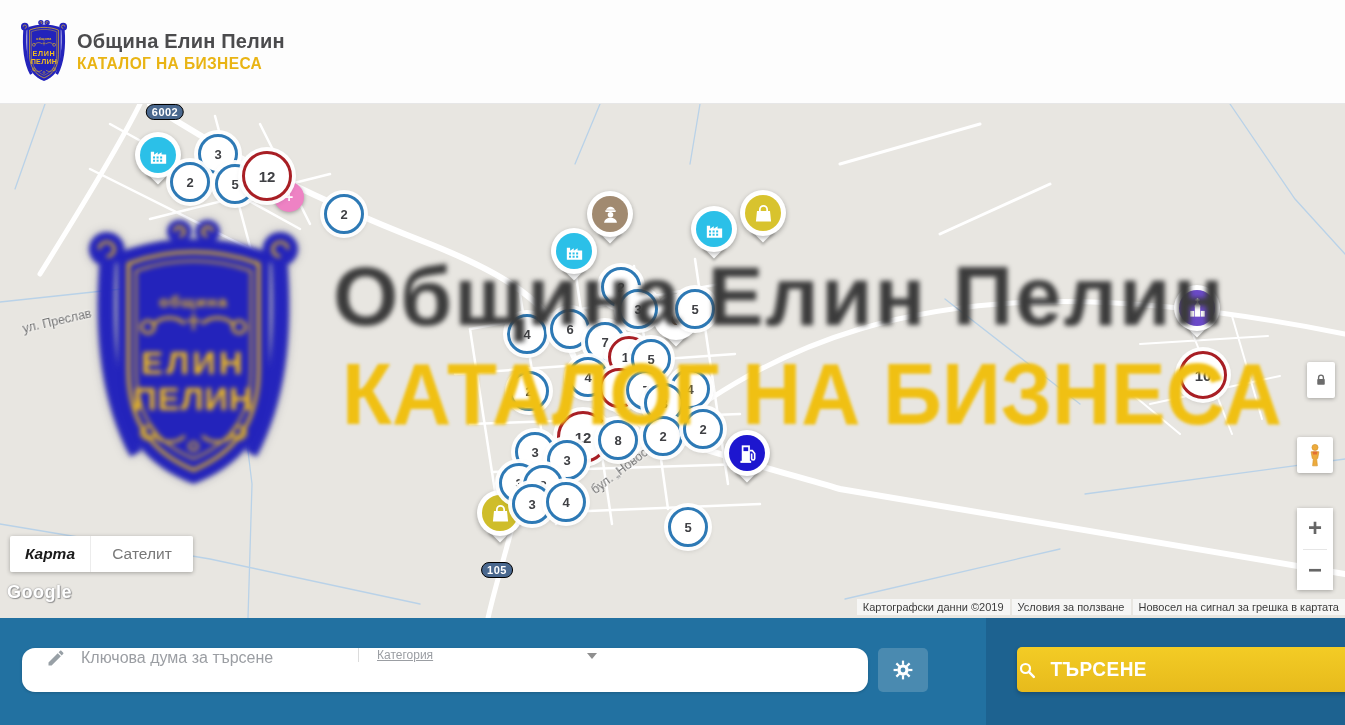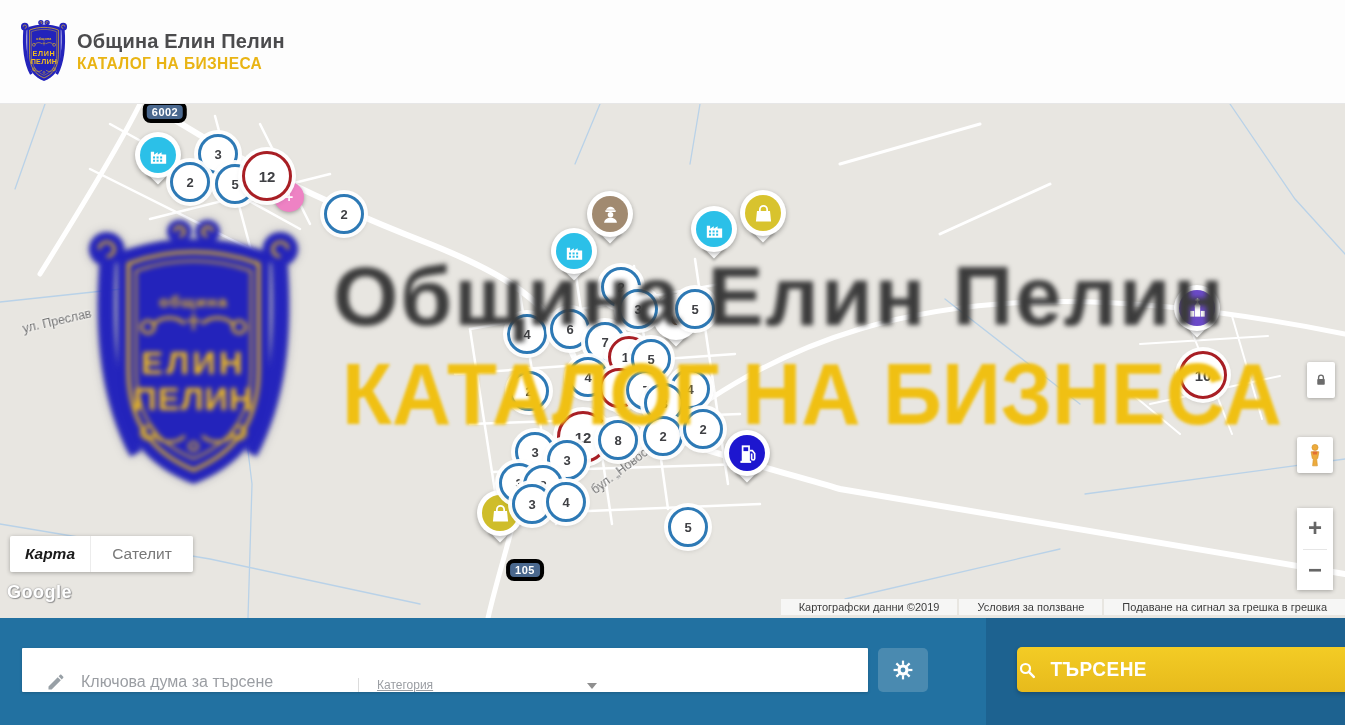--- a/index.html
+++ b/index.html
@@ -18,21 +18,21 @@
                transform:scaleX(.97); transform-origin:left; }
   .nav { display:flex; gap:34px; margin-right:26px; }
   .nav a { display:inline-block; font-size:15.5px; font-weight:bold; color:#2e3138; text-decoration:none;
            letter-spacing:-.2px; transform:scaleX(.9); cursor:pointer; white-space:nowrap; }
 
   
   .map { position:absolute; left:0; top:104px; width:1345px; height:514px; background:#e8e6e1; overflow:hidden; cursor:grab; }
   .roads { position:absolute; left:0; top:0; filter:blur(.5px); }
   .shield { position:absolute; transform:translate(-50%,-50%); background:#4a688e; color:#fff; font-size:11px;
             font-weight:bold; padding:1px 5px; border-radius:8px; letter-spacing:.5px; z-index:12;
-            border:4px solid #000000; filter:blur(.4px); }
+            border:1px solid #000000; filter:blur(.4px); }
   .slabel { position:absolute; color:#6f6f6f; font-size:12.5px; white-space:nowrap; z-index:12;
             text-shadow:0 0 2px #fff, 0 0 2px #fff; filter:blur(.4px); }
 
   
   .spot { position:absolute; border-radius:50%; z-index:19; display:flex; align-items:center; justify-content:center;
           color:#fff; font-weight:bold; box-shadow:0 1px 4px rgba(0,0,0,.35); }
   .pin { position:absolute; width:46px; height:60px; z-index:20; cursor:pointer; }
   .pin .tail { position:absolute; left:50%; top:32px; width:17px; height:17px; background:#fff;
                transform:translateX(-50%) rotate(45deg); box-shadow:2px 2px 3px rgba(0,0,0,.25); }
   .pin .head { position:absolute; left:0; top:0; width:46px; height:46px; background:#fff; border-radius:50%;
@@ -57,38 +57,38 @@
   
   .maptype { position:absolute; left:10px; top:432px; display:flex; z-index:40;
              box-shadow:0 1px 4px rgba(0,0,0,.3); border-radius:2px; overflow:hidden; }
   .maptype button { height:36px; background:#fff; border:none; font-family:inherit; font-size:15.5px; cursor:pointer; }
   .mt-map { width:80px; font-weight:bold; color:#1a1a1a;font-style:italic; }
   .mt-sat { width:103px; color:#787878; border-left:1px solid #ececec !important; }
   .glogo { position:absolute; left:7px; top:478px; z-index:40; color:#fff; font-size:18px; font-weight:bold;
            letter-spacing:.5px; cursor:pointer;
            text-shadow:0 0 1px #a9a9a9, 0 0 2px #9e9e9e, 1px 1px 1px #8d8d8d; }
   .attrib { position:absolute; right:0; bottom:3px; z-index:40; display:flex; gap:2px; font-size:11px; color:#3c3c3c; }
-  .attrib span, .attrib a { background:rgba(248,248,248,.85); padding:2px 18px; color:#3c3c3c; text-decoration:none; white-space:nowrap; }
+  .attrib span, .attrib a { background:rgba(248,248,248,.85); padding:2px 6px; color:#3c3c3c; text-decoration:none; white-space:nowrap; }
   .ctrl { position:absolute; background:#fff; border-radius:2px; box-shadow:0 1px 4px rgba(0,0,0,.3);
           z-index:40; display:flex; align-items:center; justify-content:center; cursor:pointer; }
   .lockbox { left:1307px; top:258px; width:28px; height:36px; }
   .lockbox svg { width:18px; height:18px; }
   .pegman { left:1297px; top:333px; width:36px; height:36px; }
   .pegman svg { width:26px; height:26px; }
   .zoomctl { position:absolute; left:1297px; top:404px; width:36px; height:82px; background:#fff; border-radius:2px;
              box-shadow:0 1px 4px rgba(0,0,0,.3); z-index:40; display:flex; flex-direction:column; }
   .zoomctl button { flex:1; border:none; background:#fff; font-size:24px; font-weight:bold; color:#666; cursor:pointer;
                     font-family:inherit; line-height:1; }
   .zdiv { height:1px; background:#e6e6e6; margin:0 6px; }
 
   
   .searchbar { position:absolute; left:0; top:618px; width:1345px; height:107px; background:#2271a1; z-index:60; }
   .sb-right { position:absolute; left:986px; top:0; width:359px; height:107px; background:#1d6290; }
-  .fieldbar { position:absolute; left:22px; top:30px; width:846px; height:44px; background:#fff; border-radius:1px;
-              display:flex; align-items:flex-end; box-shadow:0 1px 3px rgba(0,0,0,.18); }
+  .fieldbar { position:absolute; left:22px; top:30px; width:846px; height:44px; background:#fff; border-radius:13px;
+              display:flex; align-items:flex-start; box-shadow:0 1px 3px rgba(0,0,0,.18); }
   .seg { position:relative; display:flex; align-items:center; }
   .seg-kw { width:336px; }
   .seg-cat, .seg-loc { width:255px; border-left:1px solid #dcdcdc; cursor:pointer; }
   .seg-kw svg.pencil { width:20px; height:20px; margin-left:24px; flex:0 0 auto; }
   .seg-kw input { flex:1; border:none; outline:none; background:transparent; font-family:inherit; font-size:16px;
                   color:#444; margin-left:15px; margin-right:10px; }
   .seg-kw input::placeholder { color:#9b9ea3; }
   .seg .ph { color:#9b9ea3; font-size:12px; margin-left:18px;text-decoration:underline; }
   .caret { position:absolute; right:16px; top:50%; margin-top:-2px; width:0; height:0;
            border-left:5px solid transparent; border-right:5px solid transparent; border-top:6px solid #8f8f8f; }
@@ -183,21 +183,21 @@
         <path d="M845,495 L1060,445"></path>
         <path d="M45,0 L15,85"></path>
         <path d="M945,195 L1080,300"></path>
         <path d="M600,0 L575,60"></path>
         <path d="M700,0 L690,60"></path>
       </g>
     </svg>
 
     <div id="labels">
         <div class="shield" style="left: 165px; top: 8px;">6002</div>
-        <div class="shield" style="left: 497px; top: 466px; margin-left: 28px;">105</div>
+        <div class="shield" style="left: 497px; top: 466px;">105</div>
         <div class="slabel" style="left: 57px; top: 217px; transform: translate(-50%, -50%) rotate(-13deg);">ул. Преслав</div>
         <div class="slabel" style="left: 625px; top: 363px; transform: translate(-50%, -50%) rotate(-37deg);">бул. „Новосел</div>
       </div>
     <div id="markers">
         <div class="spot" style="height: 30px; width: 30px; left: 274px; top: 78px; background: rgb(238, 130, 196); font-size: 14px;">+</div>
         <div class="pin" style="left: 135px; top: 28px;">
           <div class="tail"></div>
           <div class="head"></div>
           <div class="dot" style="background: rgb(43, 192, 232);">
             <svg viewBox="0 0 24 24">
@@ -358,21 +358,21 @@
     <div class="maptype">
       <button class="mt-map">Карта</button>
       <button class="mt-sat">Сателит</button>
     </div>
 
     <div class="glogo">Google</div>
 
     <div class="attrib">
       <span>Картографски данни ©2019</span>
       <a>Условия за ползване</a>
-      <a>Подаване на сигнал за грешка в грешка</a>
+      <a>Новосел на сигнал за грешка в картата</a>
     </div>
 
     <div class="ctrl lockbox">
       <svg viewBox="0 0 24 24">
         <path fill="none" stroke="#6b6b6b" stroke-width="1.8" d="M8.8,11 V8.6 a3.2,3.2 0 0 1 6.4,0 V11"></path>
         <rect x="7" y="10.8" width="10" height="7.6" rx="1" fill="#6b6b6b"></rect>
       </svg>
     </div>
 
     <div class="ctrl pegman">

